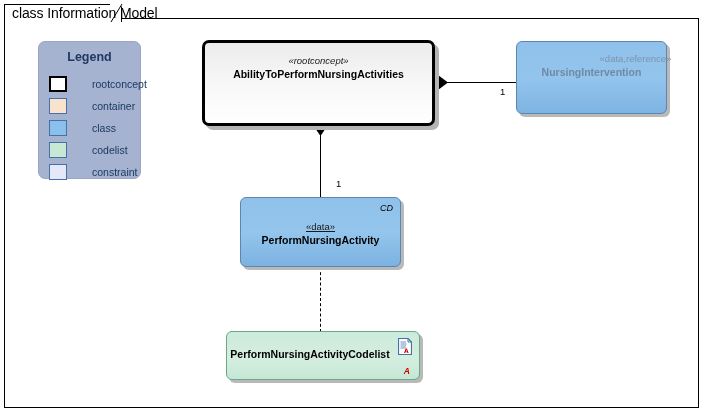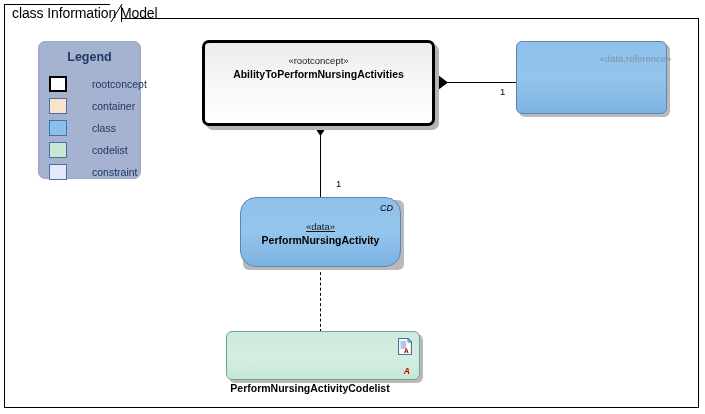--- a/index.html
+++ b/index.html
@@ -151,21 +151,21 @@
   }
   .root-box {
     left: 202px;
     top: 40px;
     width: 233px;
     height: 86px;
     background: linear-gradient(to bottom, #ececec 0%, #f6f6f6 45%, #ffffff 100%);
     border: 3px solid #000000;
     border-radius: 7px;
   }
-  .root-box .stereotype { top: 12px; color: #1a1a1a; }
+  .root-box .stereotype { top: 12px; color: #1a1a1a; font-style: italic; }
   .root-box .nodename   { top: 25px; color: #000000; }
 
   
   .ref-shadow {
     position: absolute;
     left: 519px;
     top: 44px;
     width: 151px;
     height: 73px;
     background: #b9b9b9;
@@ -193,21 +193,21 @@
     background: #b9b9b9;
     border-radius: 6px;
   }
   .data-box {
     left: 240px;
     top: 197px;
     width: 161px;
     height: 70px;
     background: linear-gradient(to bottom, #8fc1ea 0%, #94c5ec 50%, #7cb2e1 100%);
     border: 1px solid #5e86ad;
-    border-radius: 16px;
+    border-radius: 6px;
   }
   .data-box .stereotype { top: 23px; color: #1a1a1a; text-decoration: underline; }
   .data-box .nodename   { top: 36px; color: #000000; }
   .corner-tag {
     position: absolute;
     right: 7px;
     top: 5px;
     font-size: 9px;
     font-style: italic;
     color: #000000;
@@ -225,21 +225,21 @@
   }
   .code-box {
     left: 226px;
     top: 331px;
     width: 194px;
     height: 49px;
     background: linear-gradient(to bottom, #cdeada 0%, #d4eee0 55%, #c6e7d5 100%);
     border: 1px solid #6aa889;
     border-radius: 6px;
   }
-  .code-box .nodename { top: 16px; color: #000000; padding-right: 26px; box-sizing: border-box; margin-top: 34px; }
+  .code-box .nodename { top: 16px; color: #000000; padding-right: 26px; box-sizing: border-box; }
 
   .doc-icon {
     position: absolute;
     right: 7px;
     top: 6px;
     width: 14px;
     height: 17px;
   }
   .a-mark {
     position: absolute;
@@ -329,20 +329,21 @@
 
   <div class="root-shadow"></div>
   <div class="node root-box">
     <div class="node-text stereotype">«rootconcept»</div>
     <div class="node-text nodename">AbilityToPerformNursingActivities</div>
   </div>
 
   <div class="ref-shadow"></div>
   <div class="node ref-box">
     <div class="node-text stereotype">«data,reference»</div>
+    <div class="node-text nodename">NursingIntervention</div>
   </div>
 
   <div class="data-shadow"></div>
   <div class="node data-box">
     <div class="corner-tag">CD</div>
     <div class="node-text stereotype">«data»</div>
     <div class="node-text nodename">PerformNursingActivity</div>
   </div>
 
   <div class="code-shadow"></div>

